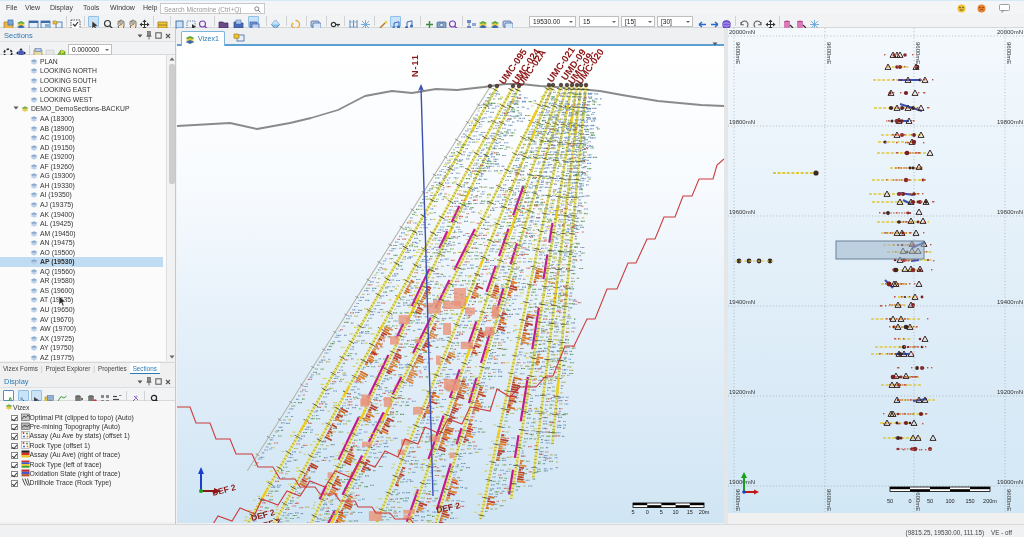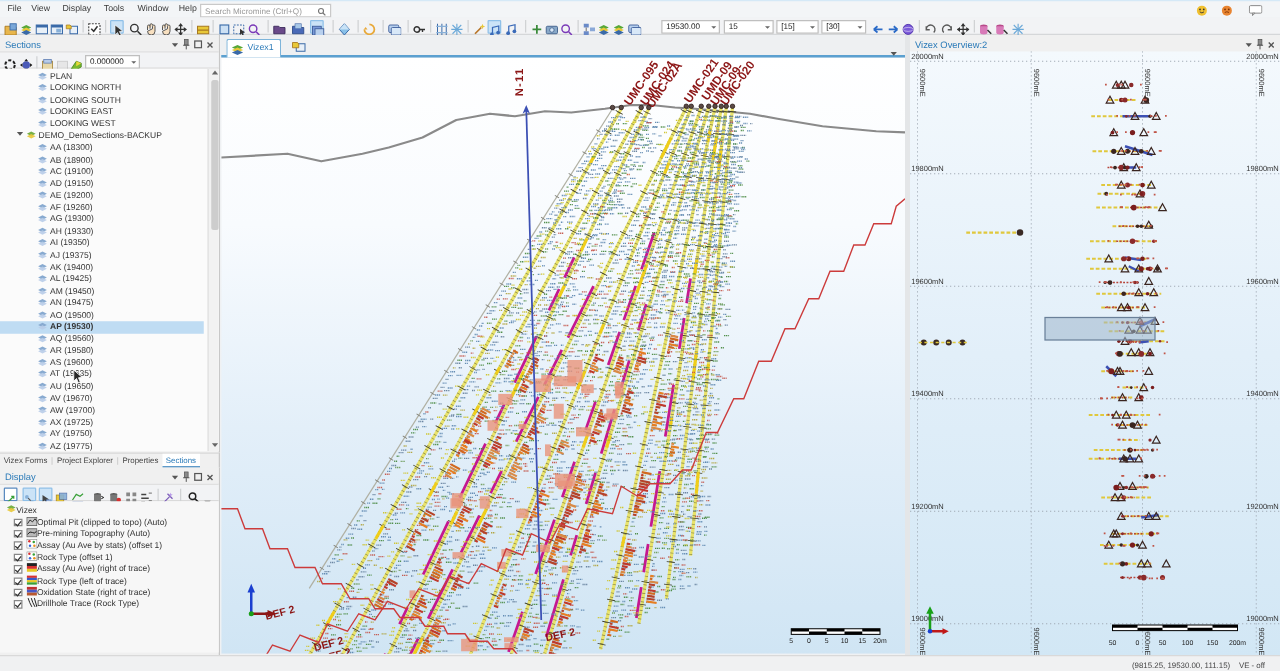--- a/index.html
+++ b/index.html
@@ -1348,29 +1348,20 @@
           <text x="470.2" y="468" font-family="Liberation Sans, sans-serif" font-size="5.5" fill="#222" text-anchor="middle">0</text>
           <text x="484.4" y="468" font-family="Liberation Sans, sans-serif" font-size="5.5" fill="#222" text-anchor="middle">5</text>
           <text x="498.6" y="468" font-family="Liberation Sans, sans-serif" font-size="5.5" fill="#222" text-anchor="middle">10</text>
           <text x="512.8" y="468" font-family="Liberation Sans, sans-serif" font-size="5.5" fill="#222" text-anchor="middle">15</text>
           <text x="527.0" y="468" font-family="Liberation Sans, sans-serif" font-size="5.5" fill="#222" text-anchor="middle">20m</text>
         </g>
       </svg>
     </div>
 <div id="splitter" class="abs"></div>
 <div id="rightpanel" class="abs">
-      <div class="rtitle">Vizex Overview:2<span class="picons"><svg width="6" height="4" viewBox="0 0 6 4" style="vertical-align:1px">
-            <path d="M0.5 0.5 L3 3.6 L5.5 0.5 z" fill="#555"></path>
-          </svg>&nbsp;<svg width="6" height="9" viewBox="0 0 6 9" style="vertical-align:-1px">
-            <rect x="1.5" y="0.5" width="3" height="4.5" fill="#8a8a8a" stroke="#555" stroke-width="0.6"></rect>
-            <line x1="0.5" y1="5.2" x2="5.5" y2="5.2" stroke="#555" stroke-width="0.8"></line>
-            <line x1="3" y1="5.5" x2="3" y2="8.5" stroke="#555" stroke-width="0.8"></line>
-          </svg>&nbsp;<svg width="6" height="6" viewBox="0 0 6 6" style="vertical-align:0">
-            <path d="M1 1 L5 5 M5 1 L1 5" stroke="#555" stroke-width="1.1"></path>
-          </svg></span></div>
       <svg width="296" height="485" viewBox="0 0 296 485" style="display:block">
         <defs>
 <linearGradient id="bgo" x1="0" y1="0" x2="0" y2="1">
 <stop offset="0" stop-color="#f4f9fd"></stop>
             <stop offset="0.5" stop-color="#e2eff9"></stop>
 <stop offset="1" stop-color="#d2e7f5"></stop>
 </linearGradient>
 </defs>
         <rect width="296" height="485" fill="url(#bgo)"></rect>
         <line x1="0" y1="8" x2="296" y2="8" stroke="#9aa4ae" stroke-width="0.7" stroke-dasharray="1 2.2"></line>

